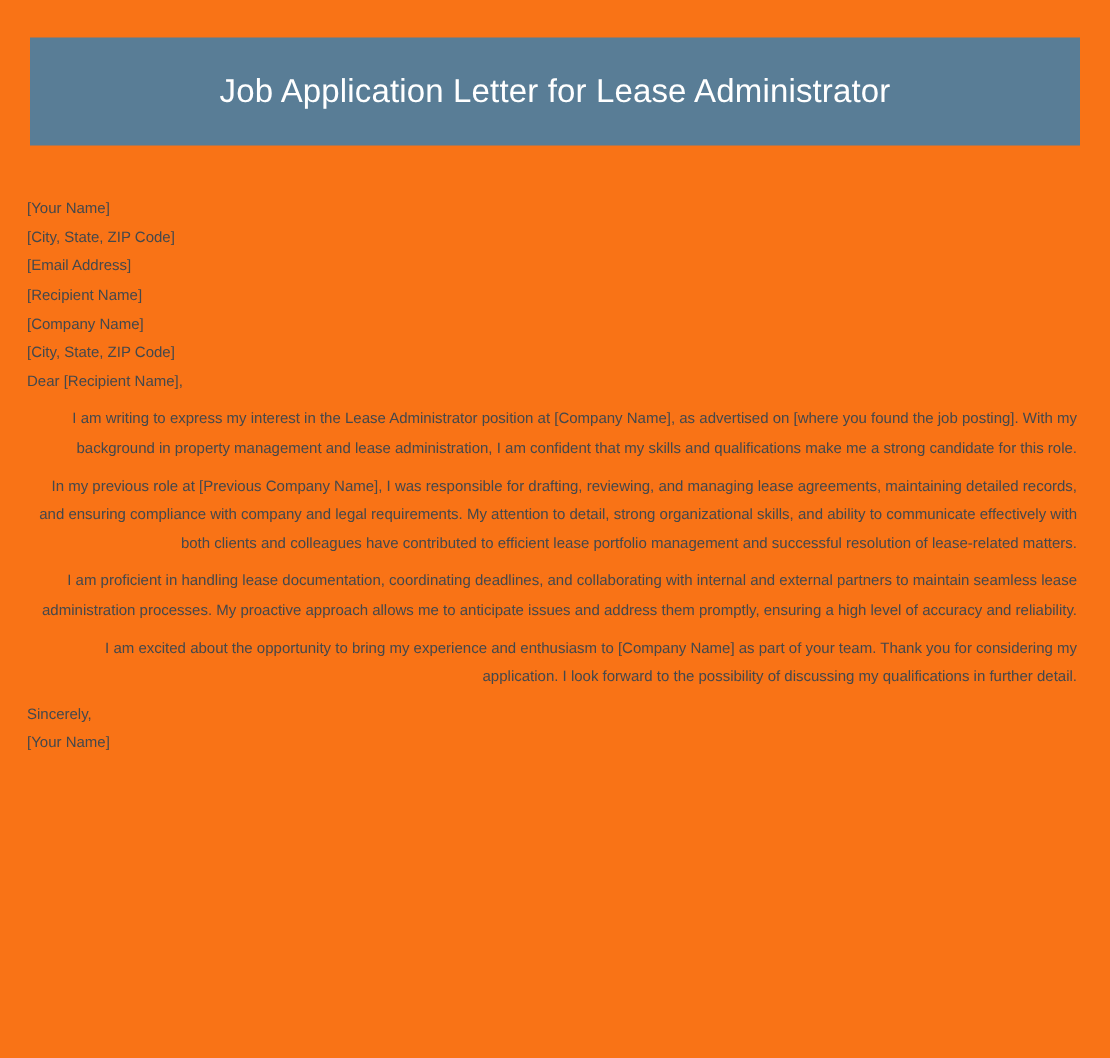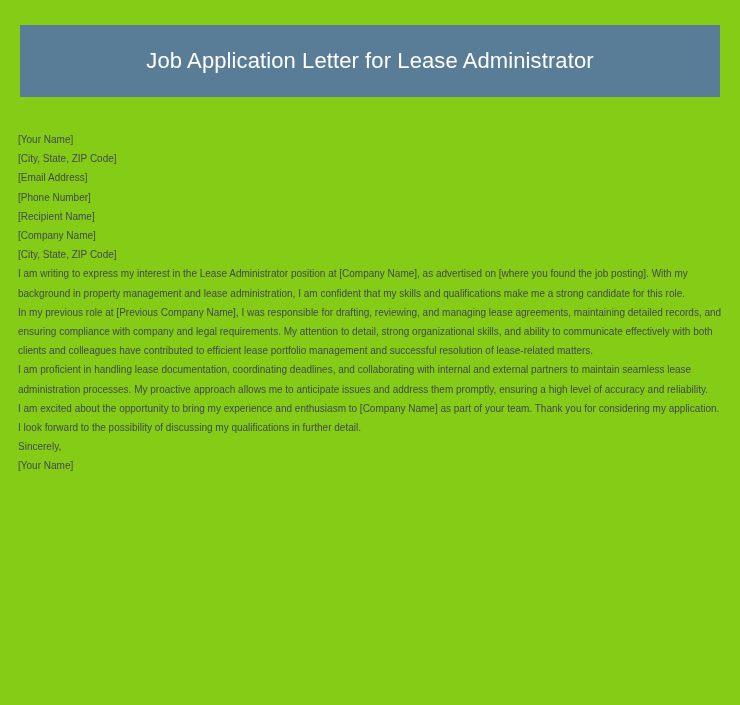--- a/index.html
+++ b/index.html
@@ -11,21 +11,21 @@
     width: 740px;
     height: 705px;
     background: #ffffff;
     font-family: "Liberation Sans", sans-serif;
     overflow: hidden;
   }
   .page {
     position: relative;
     width: 740px;
     height: 705px;
-    background: #84cc16;
+    background: #f97316;
     box-sizing: border-box;
   }
   .doc-header {
     position: absolute;
     left: 20px;
     top: 25px;
     width: 700px;
     height: 72px;
     background: #597d96;
     display: flex;
@@ -51,23 +51,23 @@
     font-size: 10px;
     line-height: 19.2px;
     text-align: left;
   }
   .addr-line {
     display: block;
     white-space: nowrap;
   }
   .para {
     display: block;
-    margin: 0;
+    margin: 6px;
     padding: 0;
-    text-align: left;
+    text-align: right;
   }
   .sig-line {
     display: block;
     white-space: nowrap;
   }
 </style>
 </head>
 <body>
 
 <div class="page">
@@ -75,29 +75,29 @@
   <div class="doc-header">
     <div class="doc-title">Job Application Letter for Lease Administrator</div>
   </div>
 
   <div class="letter-body">
 
     <div>
       <span class="addr-line">[Your Name]</span>
       <span class="addr-line">[City, State, ZIP Code]</span>
       <span class="addr-line">[Email Address]</span>
-      <span class="addr-line">[Phone Number]</span>
     </div>
 
     <div>
       <span class="addr-line">[Recipient Name]</span>
       <span class="addr-line">[Company Name]</span>
       <span class="addr-line">[City, State, ZIP Code]</span>
     </div>
 
+    <span class="addr-line">Dear [Recipient Name],</span>
 
     <p class="para">I am writing to express my interest in the Lease Administrator position at [Company Name], as advertised on [where you found the job posting]. With my background in property management and lease administration, I am confident that my skills and qualifications make me a strong candidate for this role.</p>
     <p class="para">In my previous role at [Previous Company Name], I was responsible for drafting, reviewing, and managing lease agreements, maintaining detailed records, and ensuring compliance with company and legal requirements. My attention to detail, strong organizational skills, and ability to communicate effectively with both clients and colleagues have contributed to efficient lease portfolio management and successful resolution of lease-related matters.</p>
     <p class="para">I am proficient in handling lease documentation, coordinating deadlines, and collaborating with internal and external partners to maintain seamless lease administration processes. My proactive approach allows me to anticipate issues and address them promptly, ensuring a high level of accuracy and reliability.</p>
     <p class="para">I am excited about the opportunity to bring my experience and enthusiasm to [Company Name] as part of your team. Thank you for considering my application. I look forward to the possibility of discussing my qualifications in further detail.</p>
 
     <span class="sig-line">Sincerely,</span>
     <span class="sig-line">[Your Name]</span>
 
   </div>

